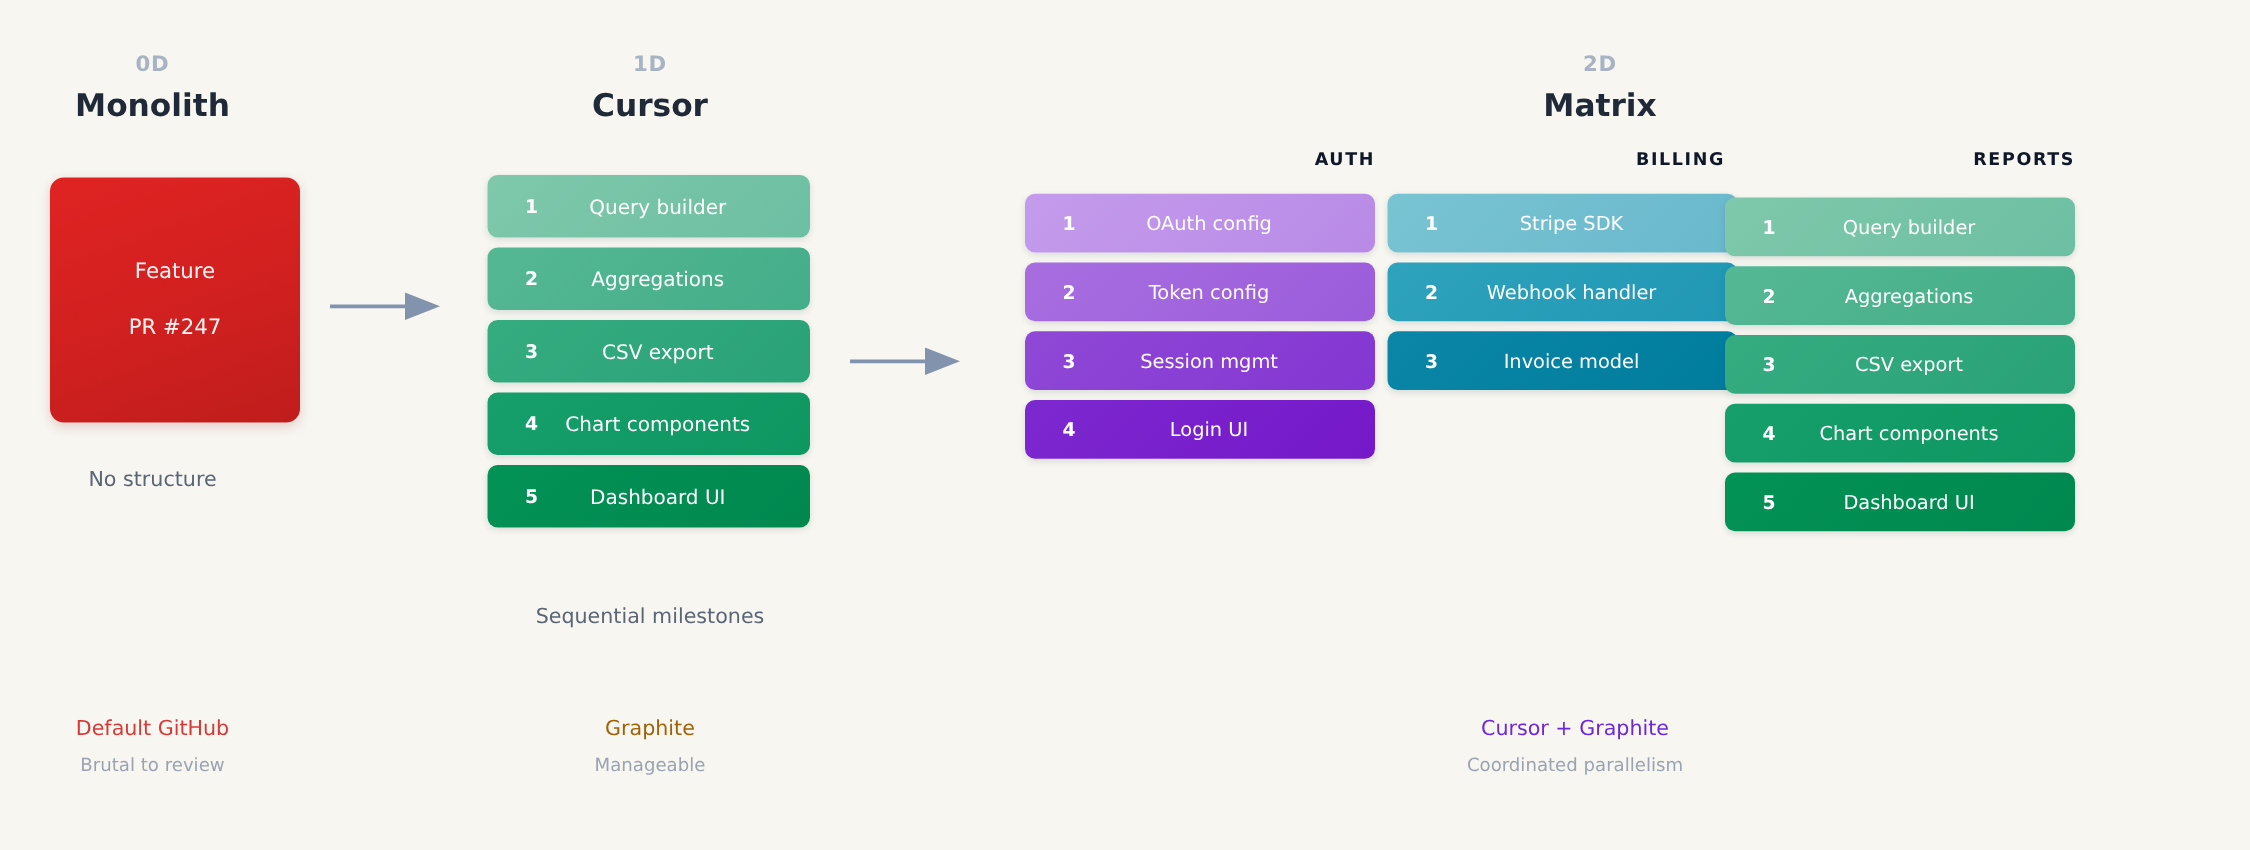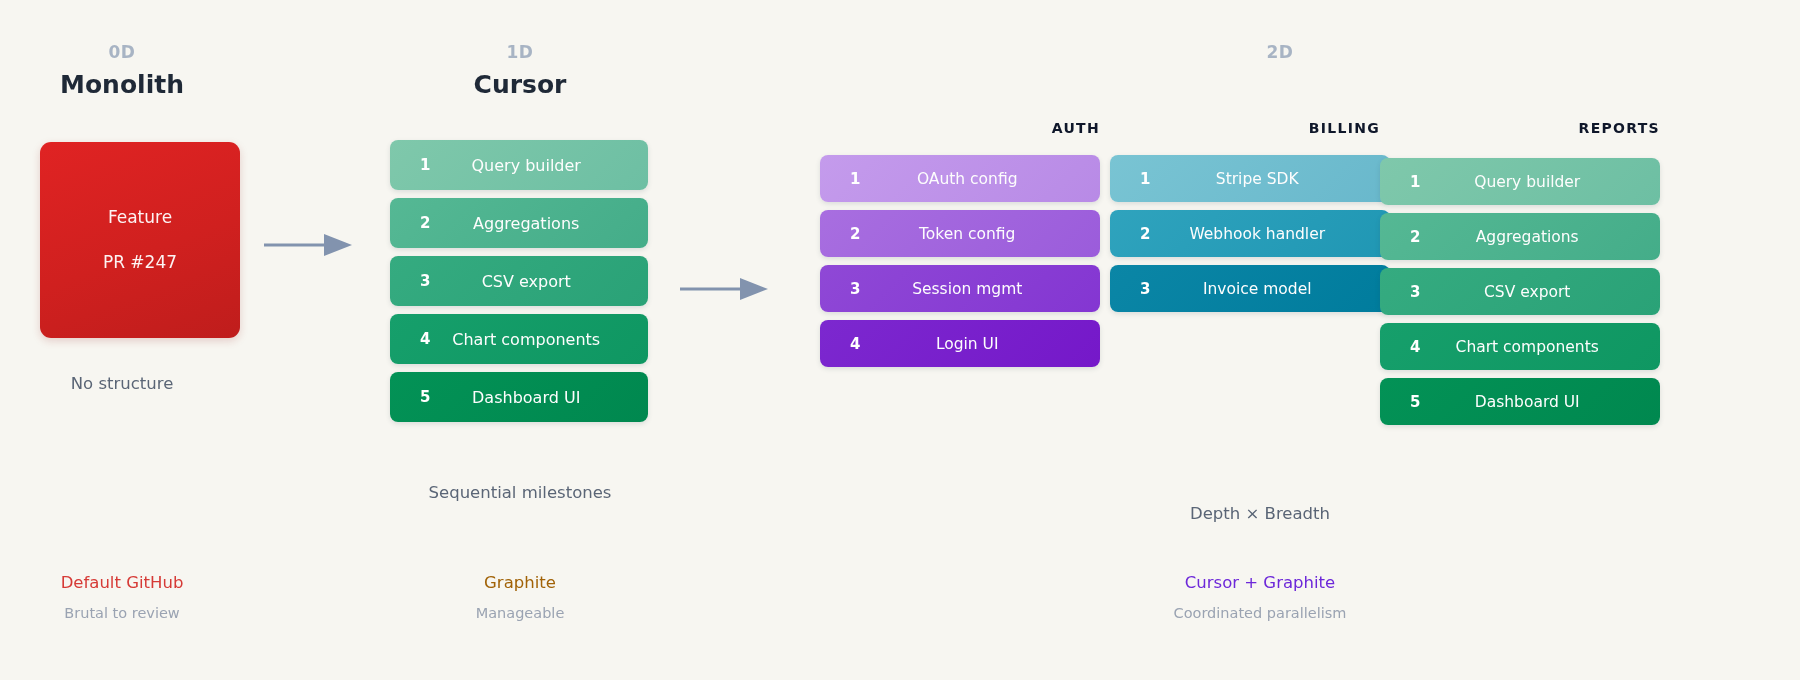--- a/index.html
+++ b/index.html
@@ -205,20 +205,21 @@
     <div class="footer-sub">Manageable</div>
   </div>
 
   <svg class="arrow" style="left:678px; top:272px;" width="92" height="34" viewBox="0 0 92 34">
     <line x1="2" y1="17" x2="66" y2="17" stroke="#8293ae" stroke-width="3"></line>
     <polygon points="62,6 90,17 62,28" fill="#8293ae"></polygon>
   </svg>
 
   <div class="col-head" style="left:1100px; top:44px; width:360px;">
     <div class="dim-tag">2D</div>
+    <div class="dim-title">Matrix</div>
   </div>
 
   <div class="sub-head" style="left:820px; top:120px;">AUTH</div>
   <div class="stack col-2d" id="matrix-group-0" style="left:820px; top:155px;">
       <div class="card" style="background: linear-gradient(135deg, rgb(196, 155, 236) 0%, rgb(184, 138, 230) 100%);">
         <span class="num">1</span>
         <span class="lbl">OAuth config</span>
       </div>
       <div class="card" style="background: linear-gradient(135deg, rgb(168, 110, 224) 0%, rgb(155, 92, 219) 100%);">
         <span class="num">2</span>
@@ -267,20 +268,19 @@
       <div class="card" style="background: linear-gradient(135deg, rgb(22, 159, 107) 0%, rgb(15, 151, 98) 100%);">
         <span class="num">4</span>
         <span class="lbl">Chart components</span>
       </div>
       <div class="card" style="background: linear-gradient(135deg, rgb(3, 146, 86) 0%, rgb(0, 136, 79) 100%);">
         <span class="num">5</span>
         <span class="lbl">Dashboard UI</span>
       </div>
     </div>
 
-  <div class="caption" style="left:1090px; top:504px; width:340px;">Depth × Breadth</div>
 
   <div class="footer-block" style="left:1080px; top:575px; width:360px;">
     <div class="footer-title" style="color:#6d28d9;">Cursor + Graphite</div>
     <div class="footer-sub">Coordinated parallelism</div>
   </div>
 
 </div>
 
 </body></html>

